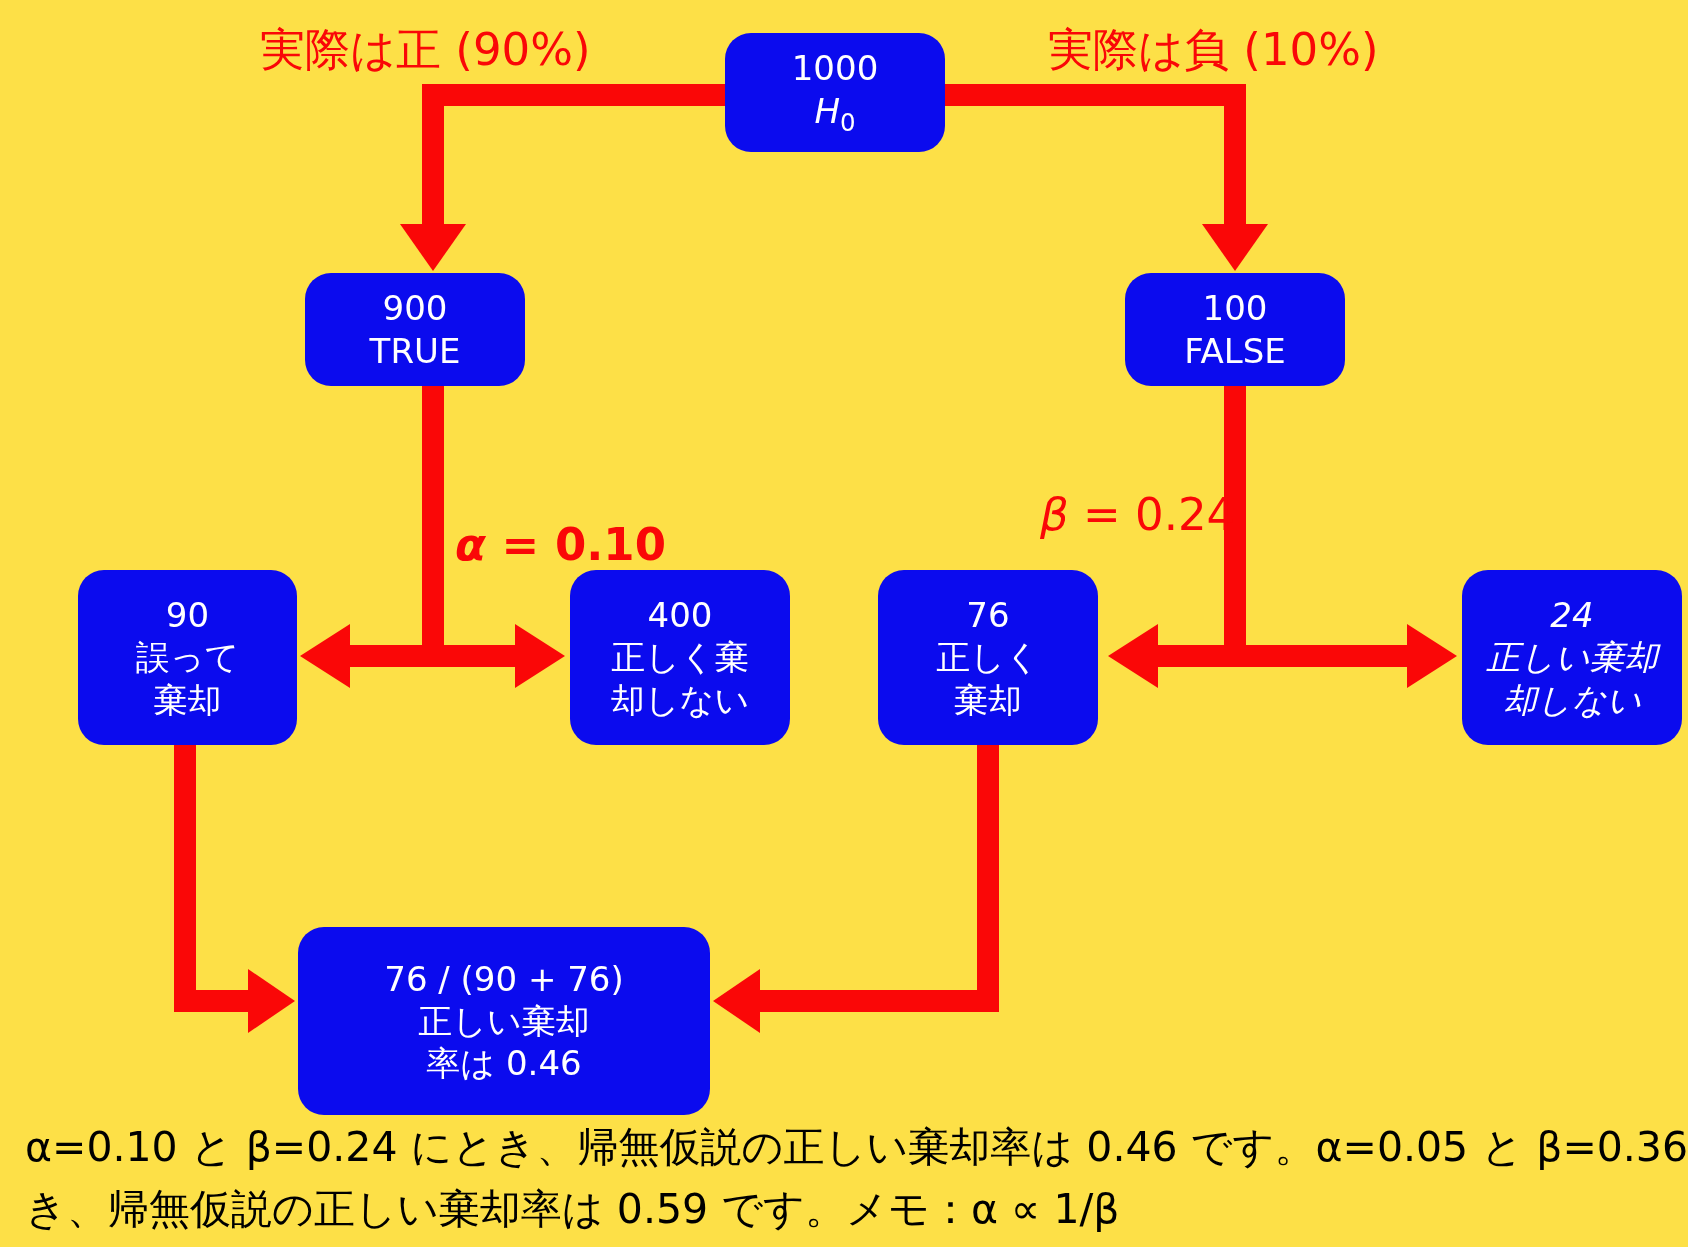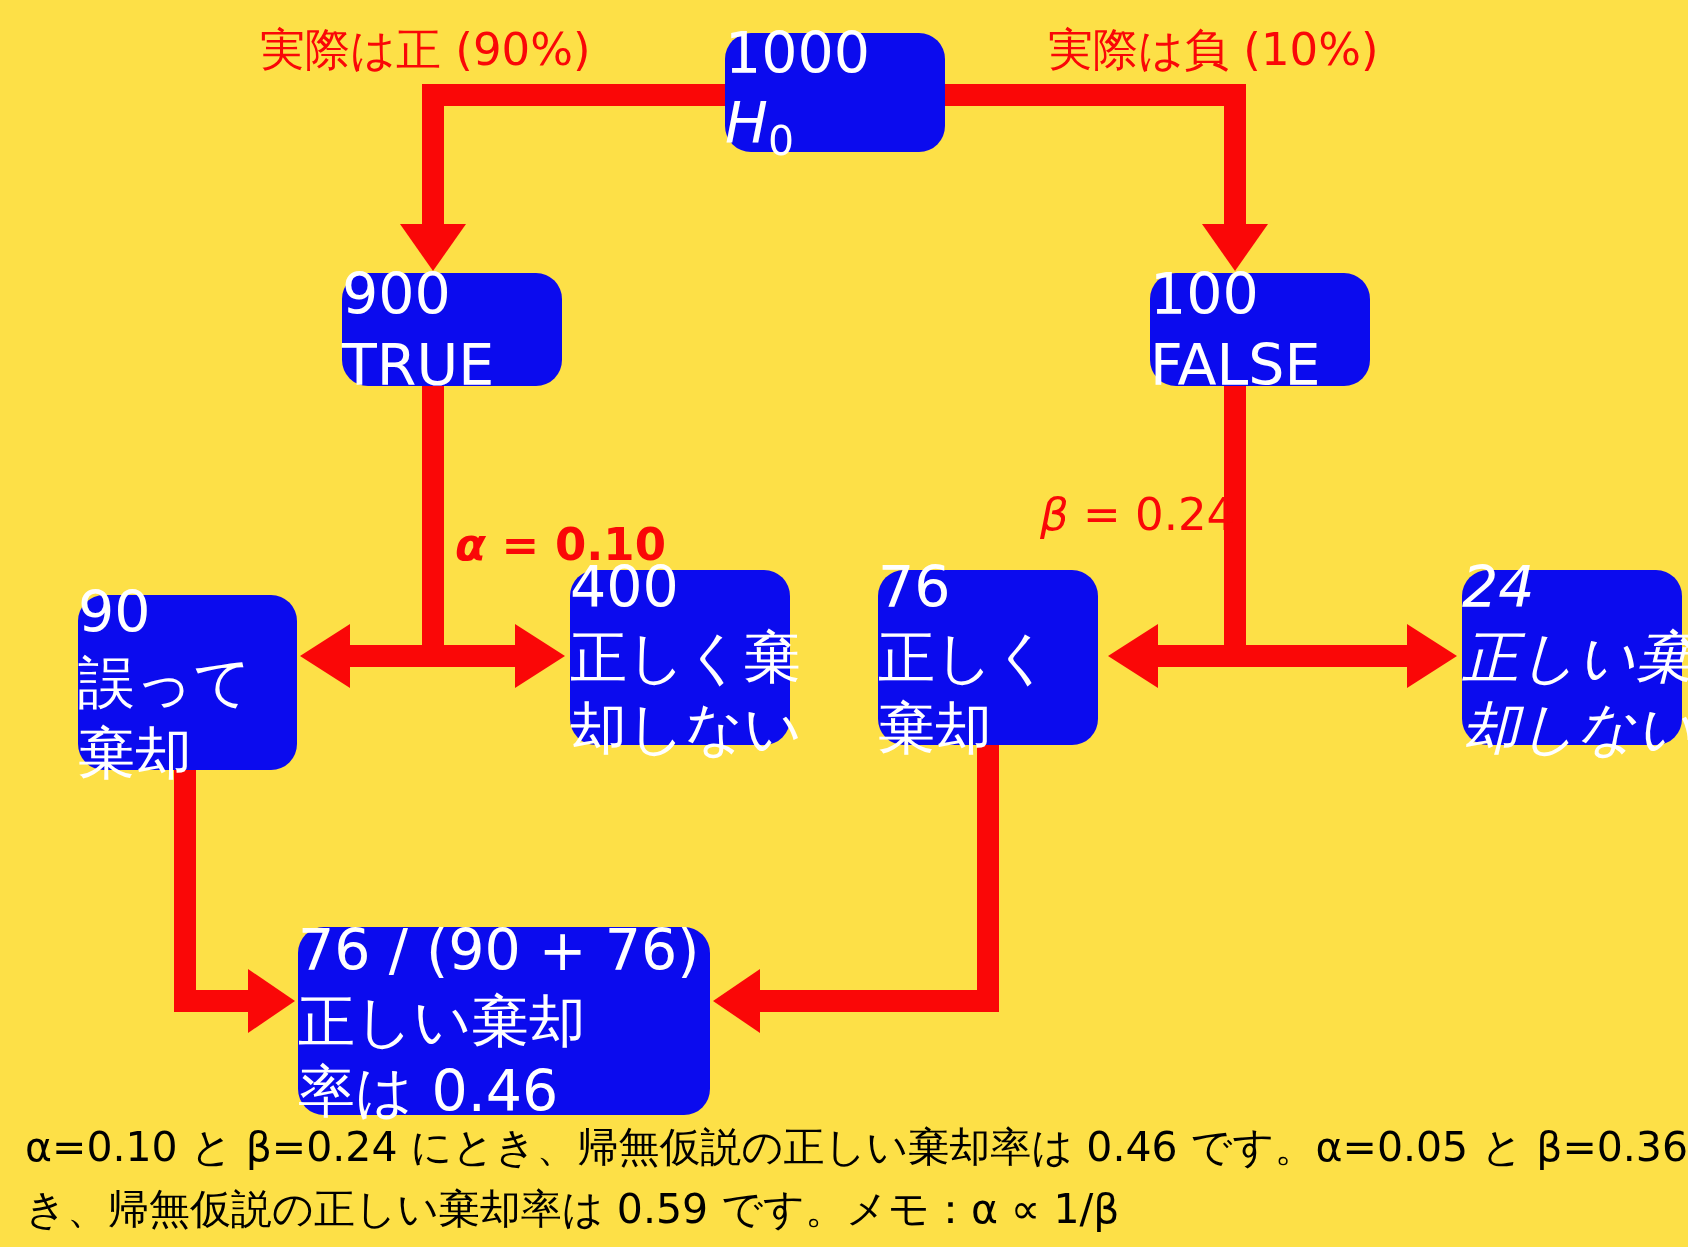--- a/index.html
+++ b/index.html
@@ -9,23 +9,23 @@
     background:#fde047;
     font-family:"DejaVu Sans","Liberation Sans",sans-serif;
     overflow:hidden;
   }
   #arrows{position:absolute;left:0;top:0;width:1688px;height:1247px;}
   .box{
     position:absolute;
     background:var(--blue,#0b0bee);
     border-radius:26px;
     color:#fff;
-    display:flex;flex-direction:column;justify-content:center;align-items:flex-start;
+    display:flex;flex-direction:column;justify-content:center;align-items:center;
     text-align:center;
-    font-size:57px;
+    font-size:34px;
     line-height:1.24;
     z-index:2;
   }
   .box .bl{white-space:nowrap;}
   .it{font-style:italic;}
   sub{font-size:0.72em;}
   .redlabel{
     position:absolute;
     color:var(--red,#fa0707);
     font-size:45px;
@@ -102,31 +102,31 @@
   </div>
   <div class="redlabel" style="left:1040px;top:488px;width:178px;text-align:right;">
     <span class="sym">β</span><span> = 0.24</span>
   </div>
 
   <div class="box" style="left:725px;top:33px;width:220px;height:119px;">
     <div class="bl">1000</div>
     <div class="bl"><span class="it">H</span><sub>0</sub></div>
   </div>
 
-  <div class="box" style="left:342px;top:273px;width:220px;height:113px;">
+  <div class="box" style="left:305px;top:273px;width:220px;height:113px;">
     <div class="bl">900</div>
     <div class="bl">TRUE</div>
   </div>
 
-  <div class="box" style="left:1125px;top:273px;width:220px;height:113px;margin-left:25px;">
+  <div class="box" style="left:1125px;top:273px;width:220px;height:113px;">
     <div class="bl">100</div>
     <div class="bl">FALSE</div>
   </div>
 
-  <div class="box" style="left:78px;top:570px;width:219px;height:175px;margin-top:25px;">
+  <div class="box" style="left:78px;top:570px;width:219px;height:175px;">
     <div class="bl">90</div>
     <div class="bl">誤って</div>
     <div class="bl">棄却</div>
   </div>
 
   <div class="box" style="left:570px;top:570px;width:220px;height:175px;">
     <div class="bl">400</div>
     <div class="bl">正しく棄</div>
     <div class="bl">却しない</div>
   </div>

